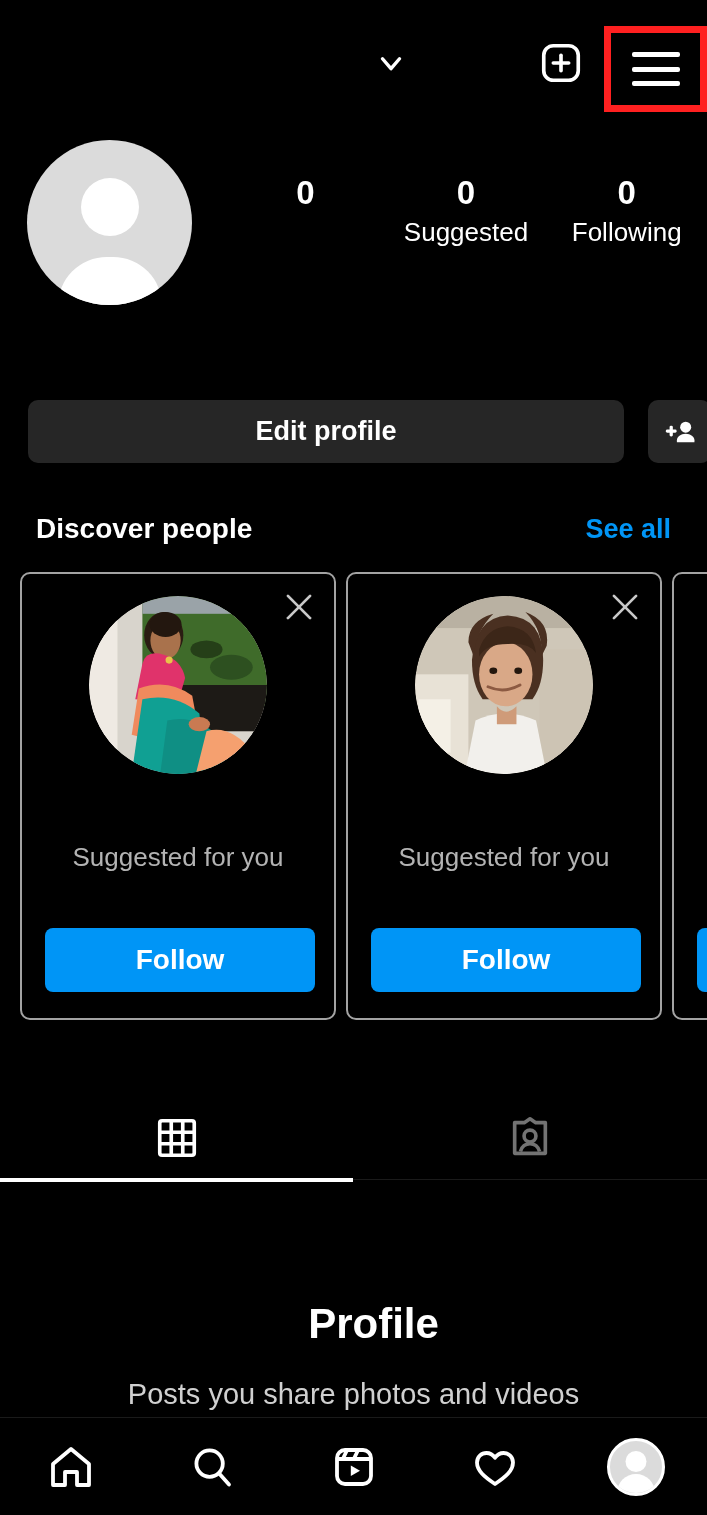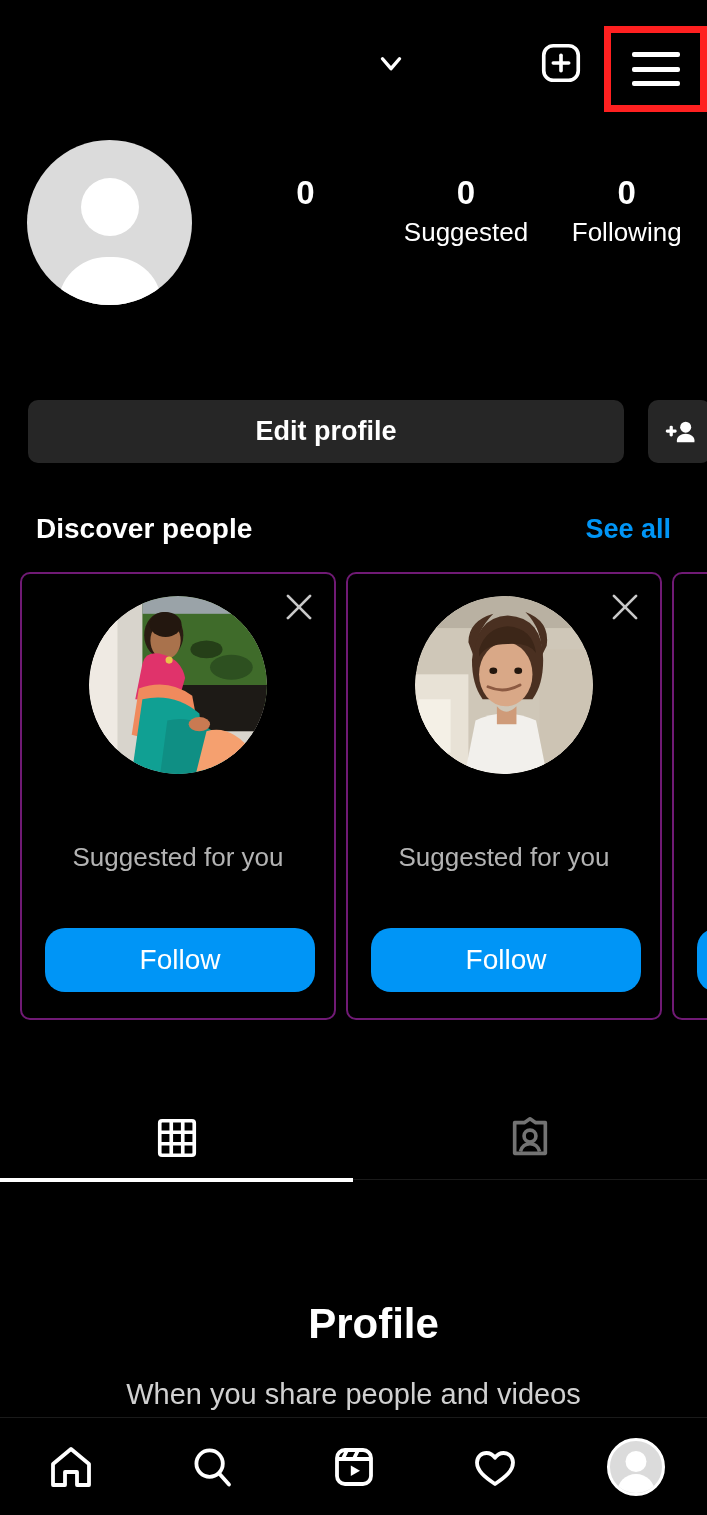--- a/index.html
+++ b/index.html
@@ -96,42 +96,42 @@
   .discover-title { color:#fff; font-size:28px; font-weight:bold; }
   .see-all { color:#0095F6; font-size:27px; font-weight:bold; }
 
   .cards-strip {
     position:absolute; top:572px; left:0; width:707px; height:448px;
     display:flex; gap:10px; padding-left:20px;
     overflow:hidden;
   }
   .suggest-card {
     flex:0 0 316px; height:448px;
-    border:2px solid #701a75; border-radius:10px;
+    border:2px solid #a3a3a3; border-radius:10px;
     position:relative; background:#000;
   }
   .suggest-card.partial { flex:0 0 316px; }
   .card-close {
     position:absolute; right:16px; top:14px;
     width:38px; height:38px;
   }
   .card-avatar {
     position:absolute; left:50%; top:22px; transform:translateX(-50%);
     width:178px; height:178px; border-radius:50%; overflow:hidden;
   }
   .card-avatar svg { display:block; width:100%; height:100%; }
   .card-sub {
     position:absolute; left:0; top:268px; width:100%;
     text-align:center; color:#B3B3B3; font-size:26px;
   }
   .follow-btn {
     position:absolute; left:23px; bottom:26px;
-    width:270px; height:64px; border-radius:20px;
+    width:270px; height:64px; border-radius:8px;
     background:#0095F6; border:none;
-    color:#fff; font-size:28px; font-weight:normal;
+    color:#fff; font-size:28px; font-weight:bold;
     display:flex; align-items:center; justify-content:center;
   }
 
   
   .tabs {
     position:absolute; top:1095px; left:0; width:707px; height:85px;
     display:flex;
   }
   .tab {
     flex:1; display:flex; align-items:center; justify-content:center;
@@ -353,21 +353,21 @@
         <circle cx="12" cy="11" r="3.1"></circle>
         <path d="M7 19c.8-2.6 2.7-4 5-4s4.2 1.4 5 4"></path>
       </svg>
     </div>
   </div>
   <div class="tab-baseline"></div>
   <div class="tab-underline"></div>
 
   <div class="empty-state">
     <div class="empty-title">Profile</div>
-    <div class="empty-sub">When you share people and videos</div>
+    <div class="empty-sub">Posts you share photos and videos</div>
   </div>
 
   <div class="bottom-nav">
     <div class="nav-item">
       <svg viewBox="0 0 24 24" width="48" height="48" fill="none" stroke="#fff" stroke-width="1.9" stroke-linejoin="round">
         <path d="M3 10.5 12 3l9 7.5V21h-6v-6.5H9V21H3z"></path>
       </svg>
     </div>
     <div class="nav-item">
       <svg viewBox="0 0 24 24" width="48" height="48" fill="none" stroke="#fff" stroke-width="1.9" stroke-linecap="round">

